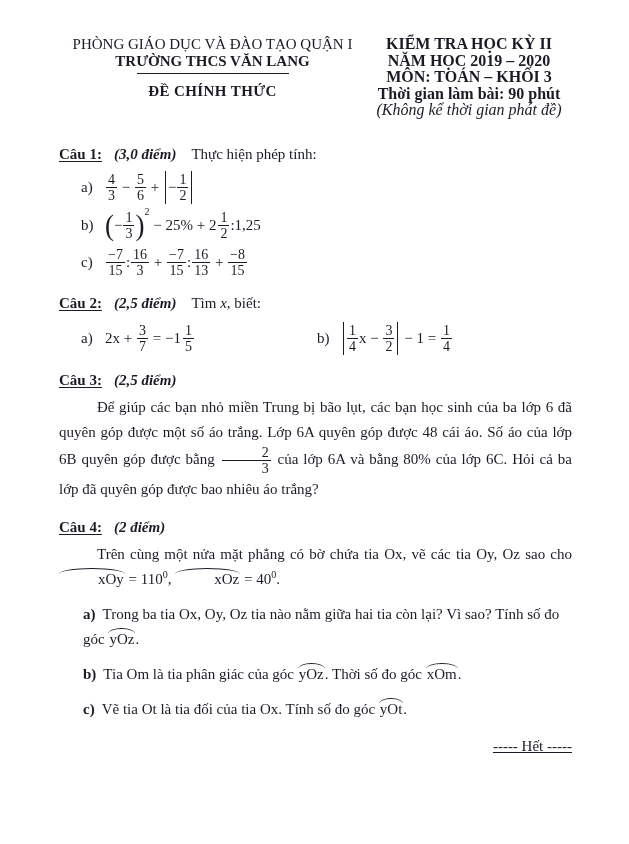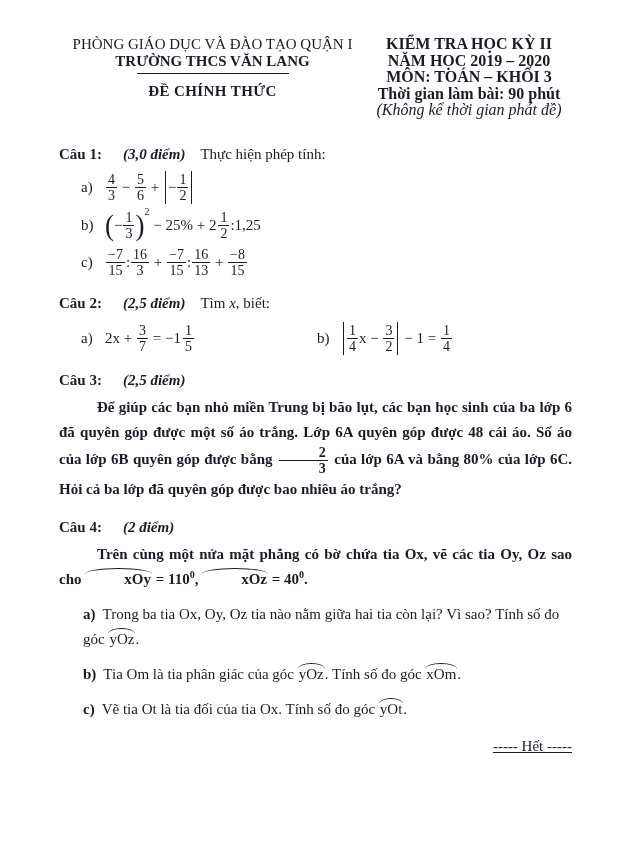--- a/index.html
+++ b/index.html
@@ -17,21 +17,21 @@
   .hl1{font-weight:normal;}
   .hl2{font-weight:bold;}
   .h-rule{width:152px;border-top:1.6px solid #1b1b26;margin:4px auto 9px auto;height:0;}
   .hl3{font-weight:bold;letter-spacing:.4px;}
   .hl4{font-weight:bold;font-style:italic;}
   .hr-b{font-weight:bold;}
   .hr-i{font-style:italic;}
 
   
   .q-heading{margin-top:14px;margin-bottom:4px;line-height:22px;}
-  .qlabel{font-weight:bold;text-underline-offset:2px;margin-right:21px;}
+  .qlabel{font-weight:bold;text-decoration:underline;text-underline-offset:2px;margin-right:12px;}
   .qpoints{font-weight:bold;font-style:italic;margin-right:15px;}
   .qprompt i{font-style:italic;}
   .pre{white-space:pre;text-align:right;}
 
   
   .q-item{display:flex;align-items:center;margin:6px 0 6px 22px;min-height:30px;}
   .ilabel{width:24px;flex:none;}
   .mexpr{display:inline-flex;align-items:center;}
   .mexpr .mtxt{white-space:pre;}
   .frac{display:inline-block;vertical-align:middle;text-align:center;line-height:1.08;font-size:14px;margin:0 1px;}
@@ -45,21 +45,21 @@
   .bigp{font-size:27px;line-height:1;transform:scaleY(1.1);font-weight:normal;}
   sup.psup{font-size:10px;align-self:flex-start;margin-top:-3px;line-height:1;}
   sup.msup{font-size:10px;line-height:0;vertical-align:super;}
   .angle{position:relative;display:inline-block;padding:4px 1px 0 1px;line-height:1;}
   .angle::before{content:"";position:absolute;top:0;left:0;right:0;height:5px;
     border-top:1.3px solid currentColor;border-radius:50% 50% 0 0/100% 100% 0 0;}
 
   
   .mpara{text-align:justify;line-height:25px;}
   .mpara .mtxt{white-space:normal;}
-  .indent{text-indent:38px;font-weight:bold;}
+  .indent{text-indent:38px;}
   .mpara .frac{vertical-align:middle;margin:0 2px;}
 
   
   .q2-row{display:flex;align-items:center;margin-top:8px;}
   .q2-a{display:flex;align-items:center;flex:0 0 236px;margin-left:22px;}
   .q2-b{display:flex;align-items:center;flex:1;}
   .q4-item{margin:10px 0 10px 24px;line-height:24px;}
   .ilabel-b{font-weight:bold;margin-right:7px;}
   .het{text-align:right;margin-top:13px;line-height:22px;text-decoration:underline;}
 </style>
@@ -221,21 +221,21 @@
 
   <div class="q-section">
     <div class="q-heading">
       <span class="qlabel">Câu 4:</span><span class="qpoints">(2 điểm)</span>
     </div>
     <div class="mpara indent"><span class="mtxt">Trên cùng một nửa mặt phẳng có bờ chứa tia Ox, vẽ các tia Oy, Oz sao cho </span><span class="angle">xOy</span><span class="mtxt"> = 110</span><sup class="msup">0</sup><span class="mtxt">, </span><span class="angle">xOz</span><span class="mtxt"> = 40</span><sup class="msup">0</sup><span class="mtxt">.</span></div>
     <div class="q4-item">
       <span class="ilabel-b">a)</span><span class="mpara"><span class="mtxt">Trong ba tia Ox, Oy, Oz tia nào nằm giữa hai tia còn lại? Vì sao? Tính số đo góc </span><span class="angle">yOz</span><span class="mtxt">.</span></span>
     </div>
     <div class="q4-item">
-      <span class="ilabel-b">b)</span><span class="mpara"><span class="mtxt">Tia Om là tia phân giác của góc </span><span class="angle">yOz</span><span class="mtxt">. Tính số đo góc </span><span class="angle">xOm</span><span class="mtxt">.</span></span>
+      <span class="ilabel-b">b)</span><span class="mpara"><span class="mtxt">Tia Om là tia phân giác của góc </span><span class="angle">yOz</span><span class="mtxt">. Thời số đo góc </span><span class="angle">xOm</span><span class="mtxt">.</span></span>
     </div>
     <div class="q4-item">
       <span class="ilabel-b">c)</span><span class="mpara"><span class="mtxt">Vẽ tia Ot là tia đối của tia Ox. Tính số đo góc </span><span class="angle">yOt</span><span class="mtxt">.</span></span>
     </div>
   </div>
 
   <div class="het">----- Hết -----</div>
 
 </div>
 

